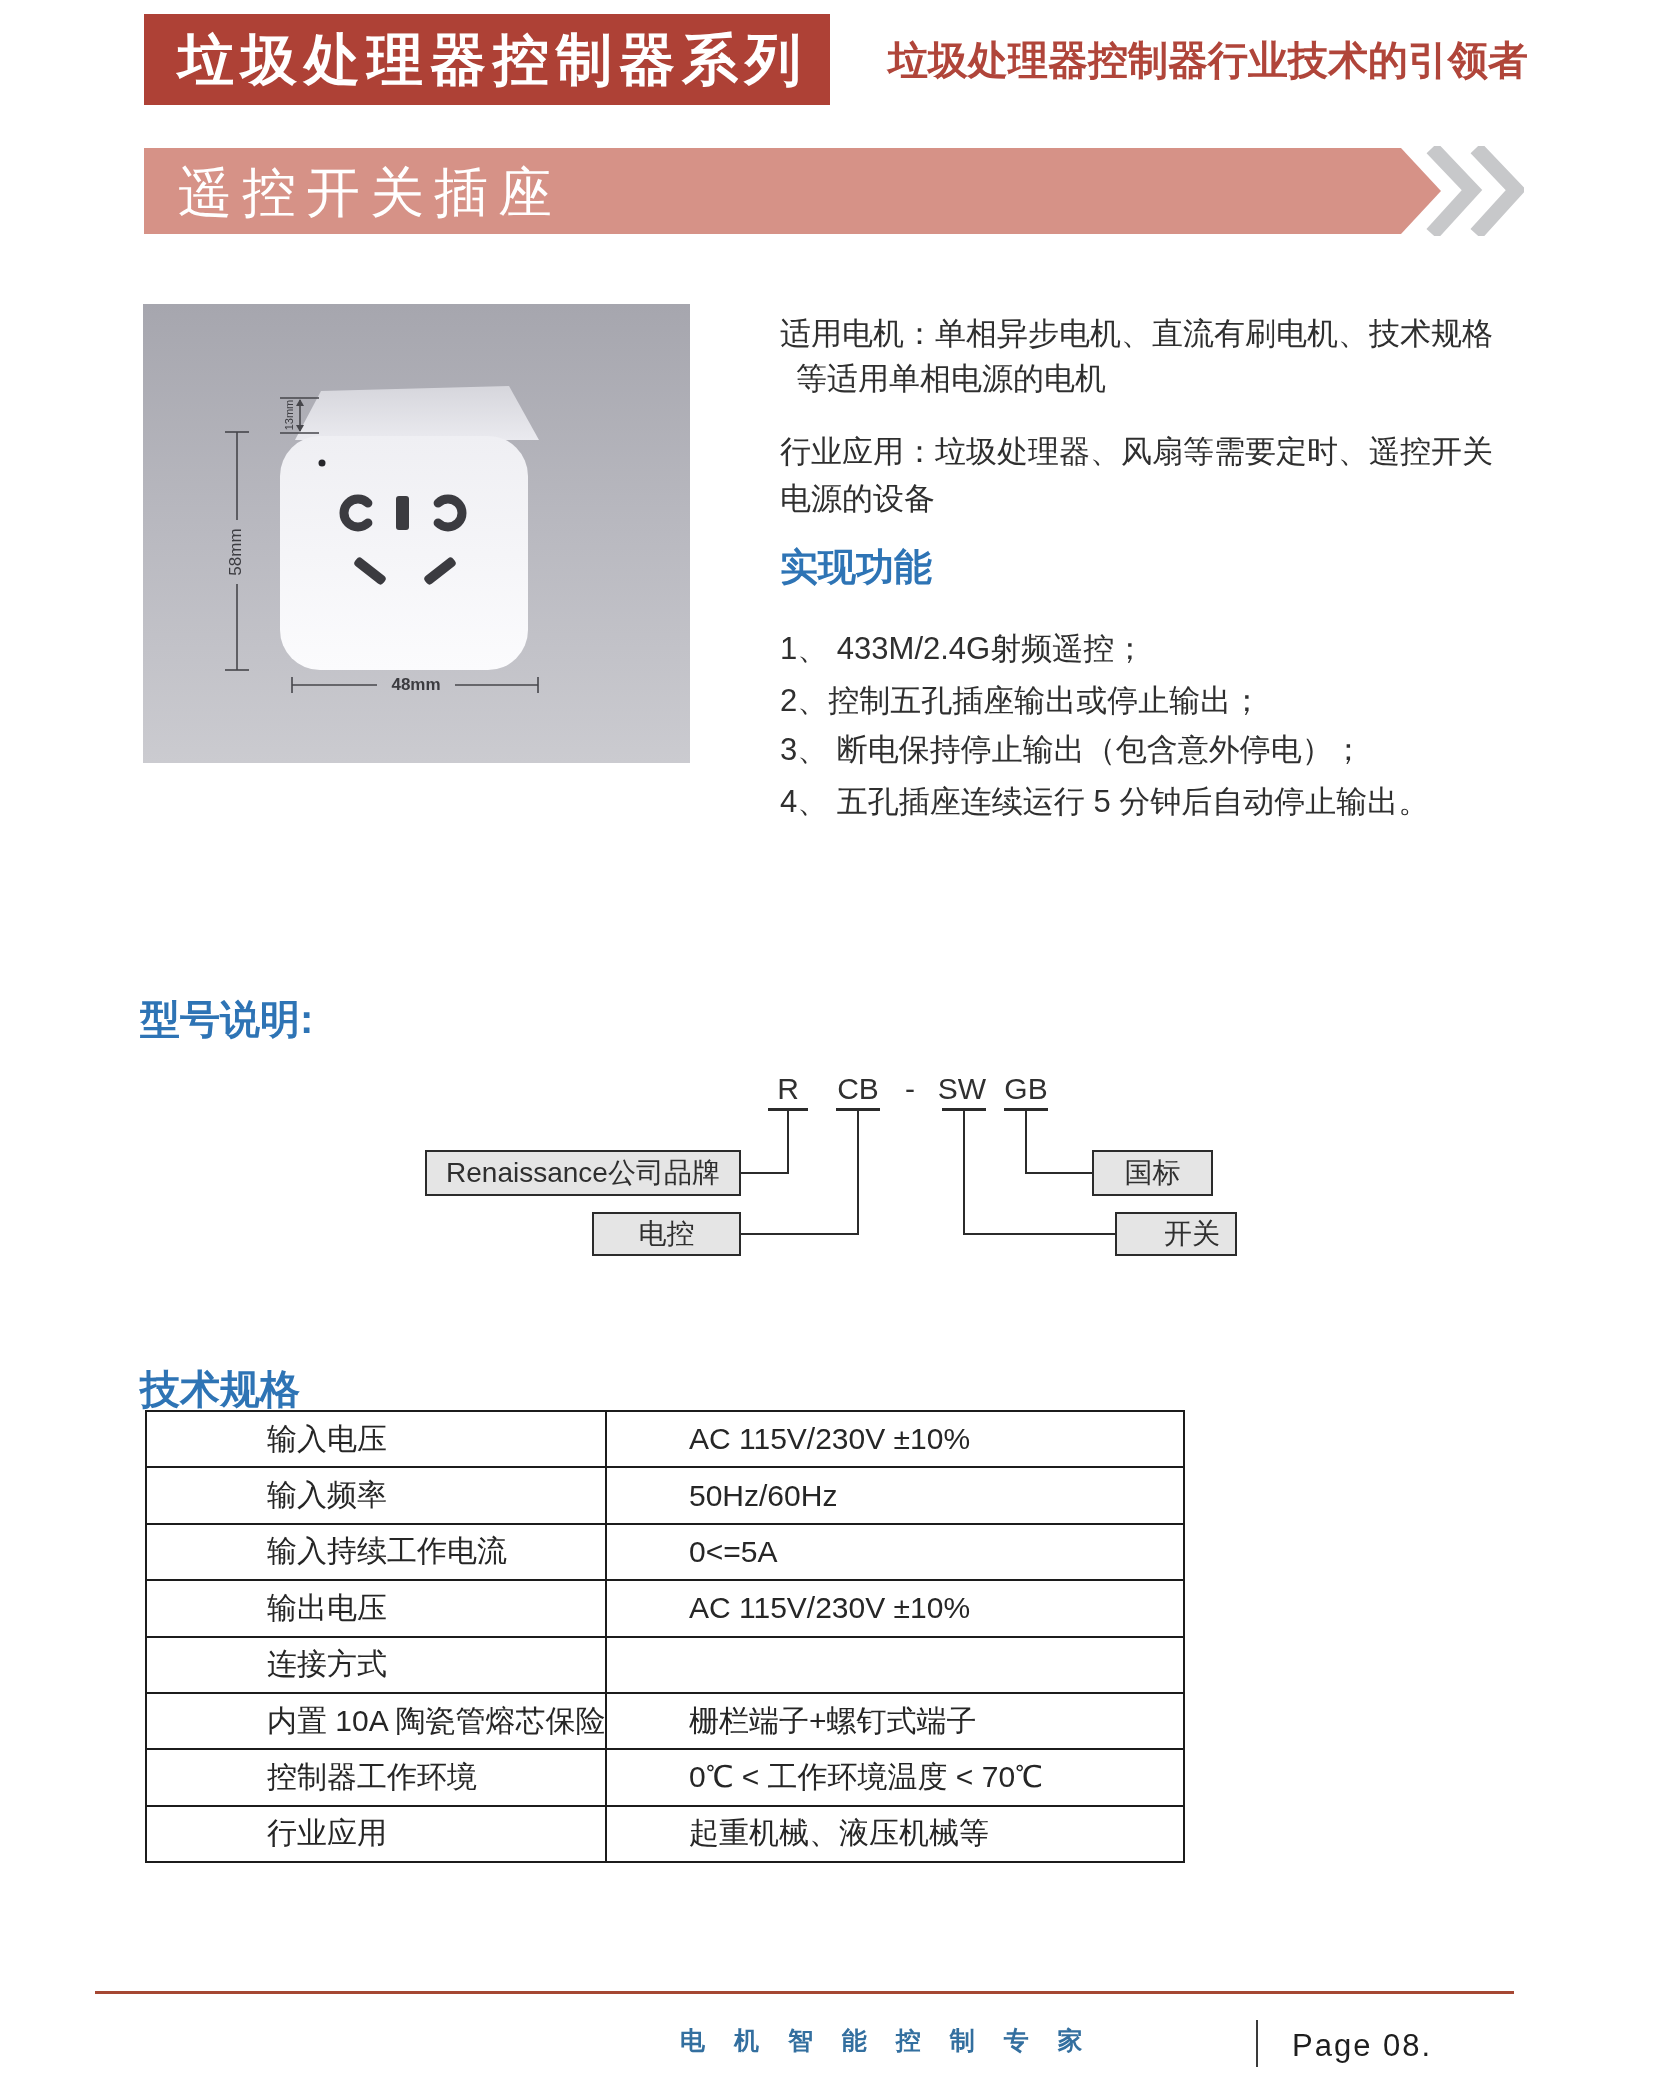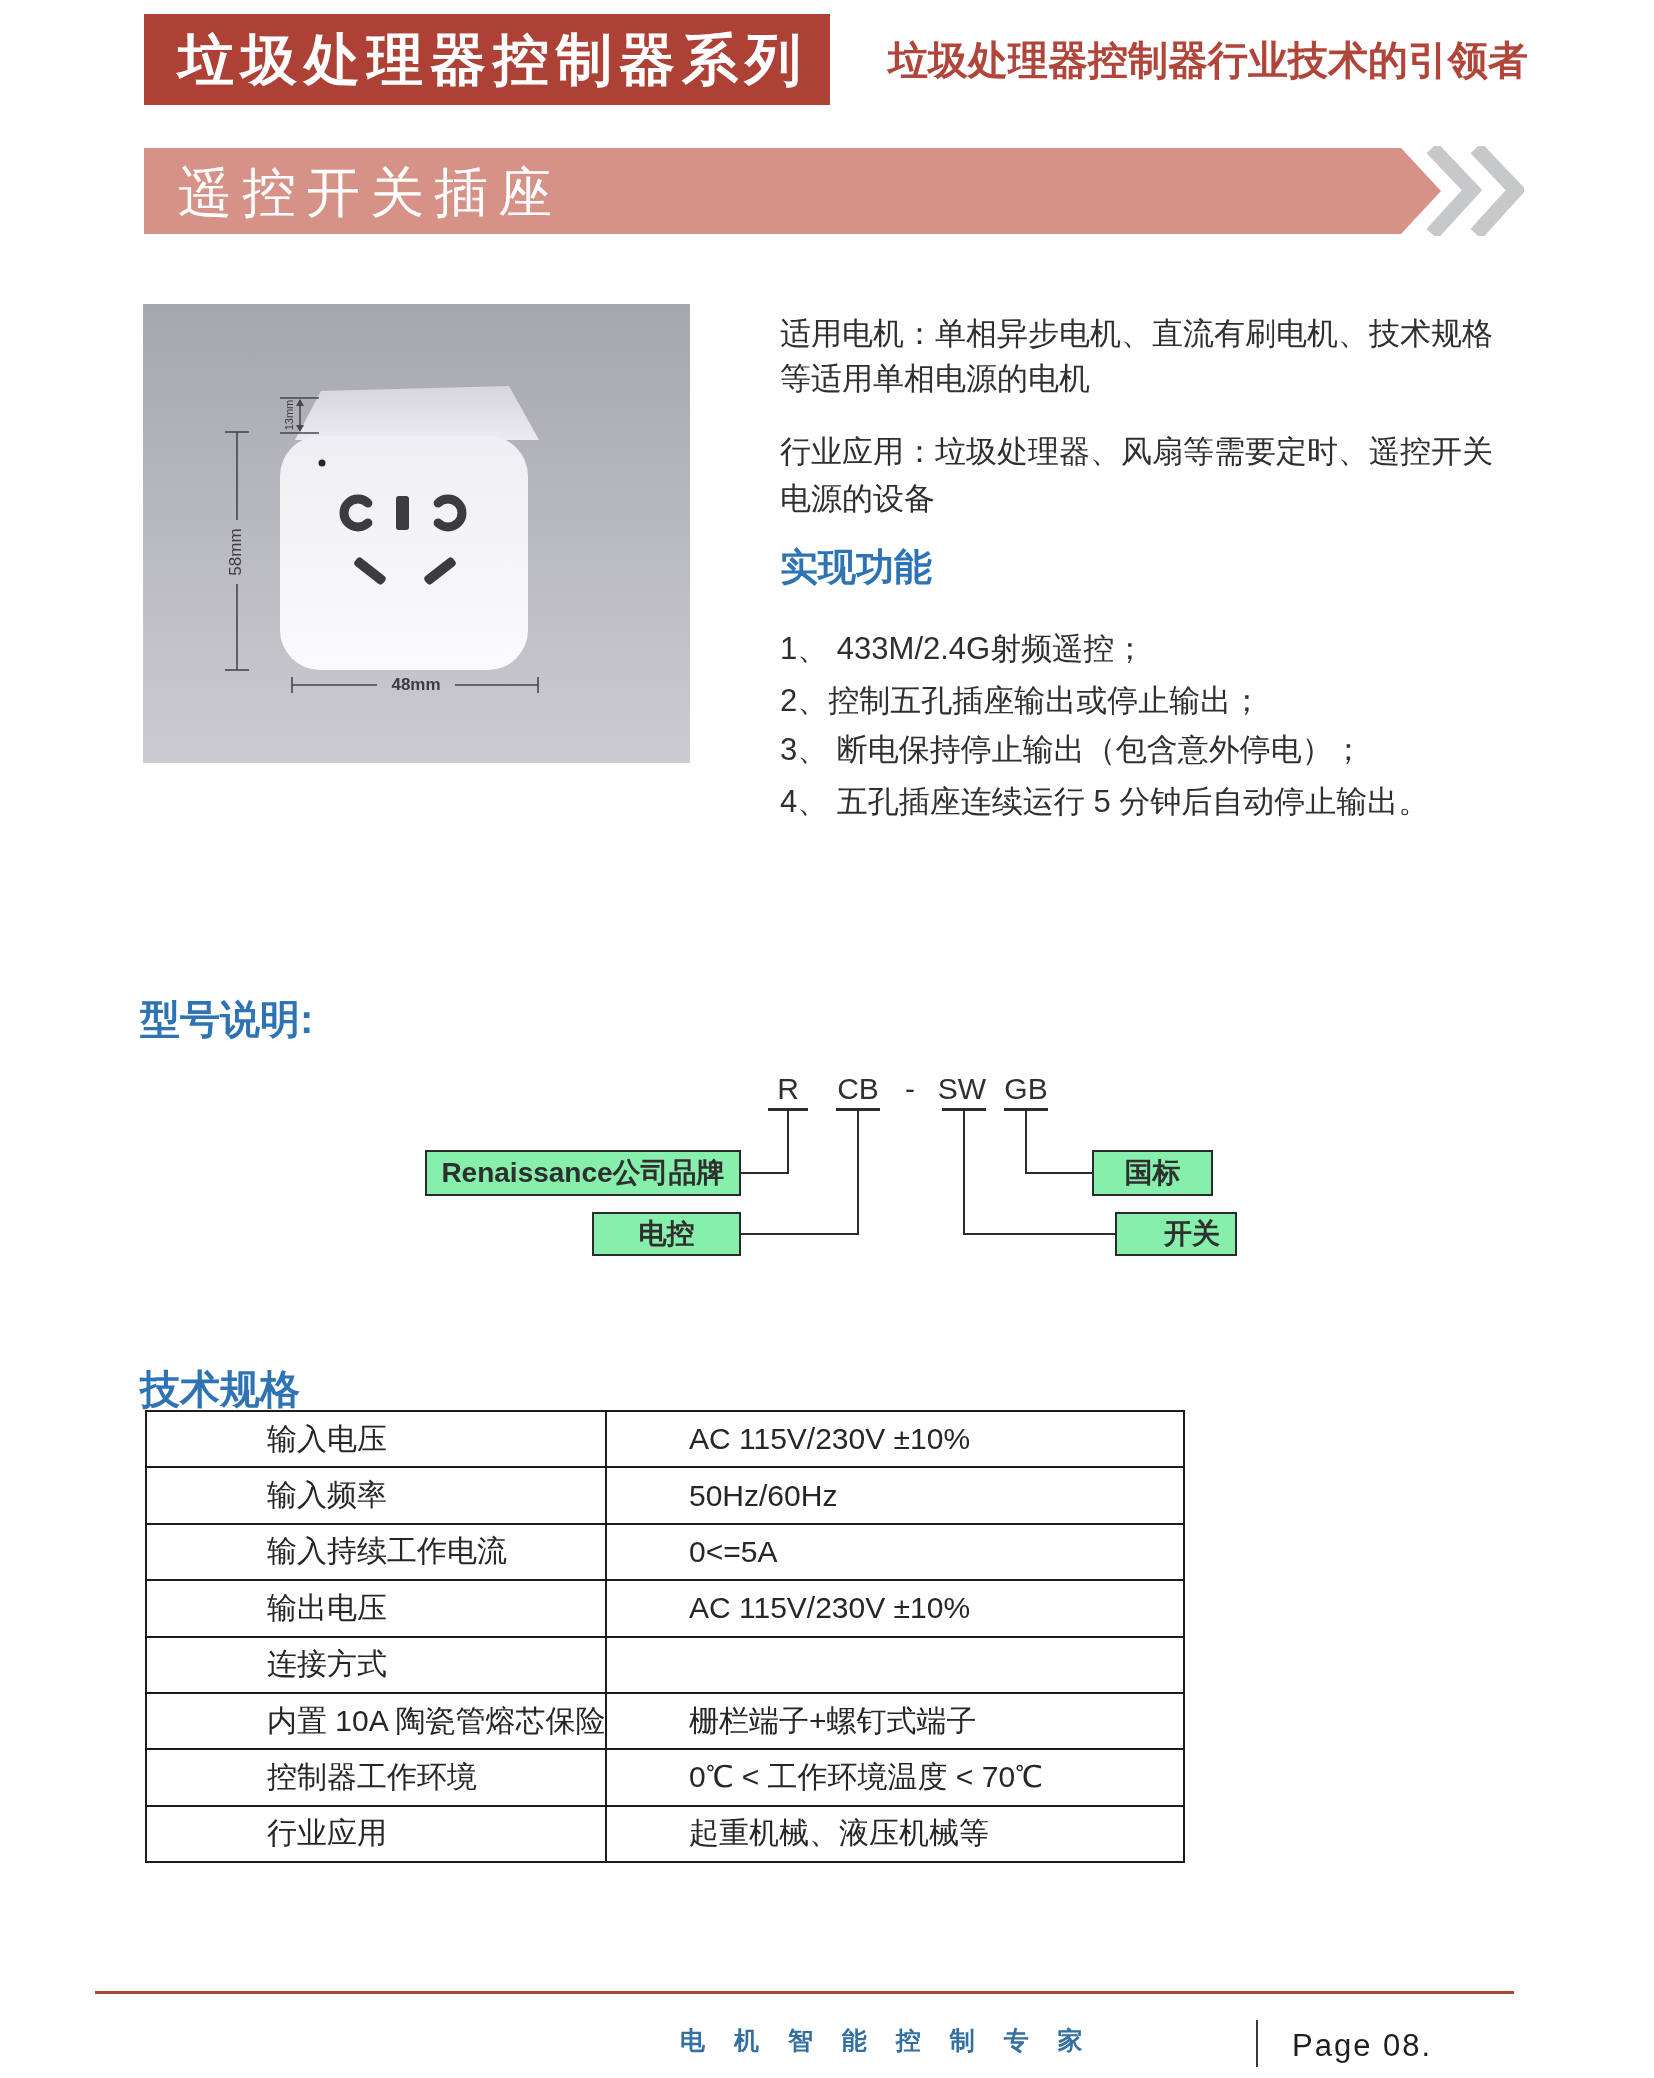--- a/index.html
+++ b/index.html
@@ -27,22 +27,22 @@
   
   .body-line{left:780px;width:760px;font-size:31px;color:#2f2f2f;white-space:nowrap;}
   .feat-heading{left:780px;top:542px;font-size:38px;font-weight:bold;color:#2E74B5;white-space:nowrap;}
 
   
   .sec-heading{left:140px;font-size:40px;font-weight:bold;color:#2E74B5;white-space:nowrap;}
 
   
   .code{top:1072px;width:60px;text-align:center;font-size:30px;color:#303030;white-space:nowrap;}
   .dline{background:#2b2b2b;}
-  .dbox{border:2px solid #2b2b2b;background:#86efac;box-sizing:border-box;
-        font-size:28px;color:#2f2f2f;text-align:center;white-space:nowrap;font-weight:bold;}
+  .dbox{border:2px solid #2b2b2b;background:#e5e5e5;box-sizing:border-box;
+        font-size:28px;color:#2f2f2f;text-align:center;white-space:nowrap;}
 
   
   .spec-table{left:145px;top:1410px;width:1040px;height:453px;border:2px solid #1c1c1c;
               box-sizing:border-box;display:flex;flex-direction:column;}
   .spec-row{flex:1;display:flex;border-top:2px solid #1c1c1c;}
   .spec-row:first-child{border-top:none;}
   .spec-label{width:460px;border-right:2px solid #1c1c1c;box-sizing:border-box;
               display:flex;align-items:center;padding-left:120px;
               font-size:30px;color:#262626;white-space:nowrap;overflow:hidden;}
   .spec-value{flex:1;display:flex;align-items:center;padding-left:82px;
@@ -118,21 +118,21 @@
         <line x1="149" y1="373" x2="149" y2="389"></line>
         <line x1="395" y1="373" x2="395" y2="389"></line>
         <line x1="149" y1="381" x2="234" y2="381"></line>
         <line x1="312" y1="381" x2="395" y2="381"></line>
       </g>
       <text x="273" y="382" text-anchor="middle" dominant-baseline="middle" font-size="17" font-weight="bold" fill="#3c3c41">48mm</text>
     </svg>
   </div>
 
   <div class="abs body-line" style="top:313px;">适用电机：单相异步电机、直流有刷电机、技术规格</div>
-  <div class="abs body-line" style="top:358px;">等适用单相电源的电机</div>
+  <div class="abs body-line" style="top:358px;margin-left:16px;">等适用单相电源的电机</div>
   <div class="abs body-line" style="top:431px;">行业应用：垃圾处理器、风扇等需要定时、遥控开关</div>
   <div class="abs body-line" style="top:478px;">电源的设备</div>
 
   <div class="abs feat-heading">实现功能</div>
   <div class="abs body-line" style="top:628px;">1、 433M/2.4G射频遥控；</div>
   <div class="abs body-line" style="top:680px;">2、控制五孔插座输出或停止输出；</div>
   <div class="abs body-line" style="top:729px;">3、 断电保持停止输出（包含意外停电）；</div>
   <div class="abs body-line" style="top:781px;">4、 五孔插座连续运行 5 分钟后自动停止输出。</div>
 
   <div class="abs sec-heading" style="top:992px;">型号说明:</div>

